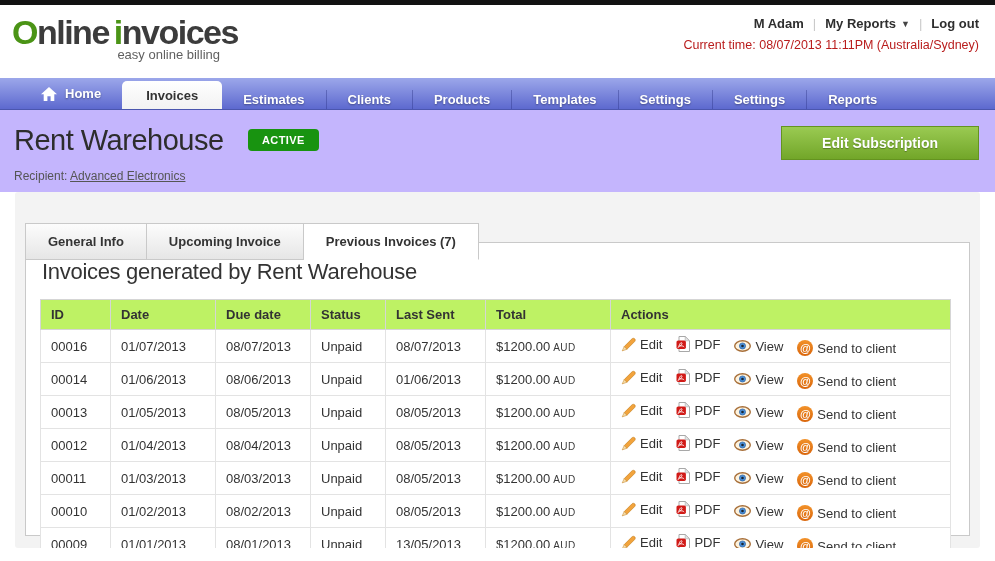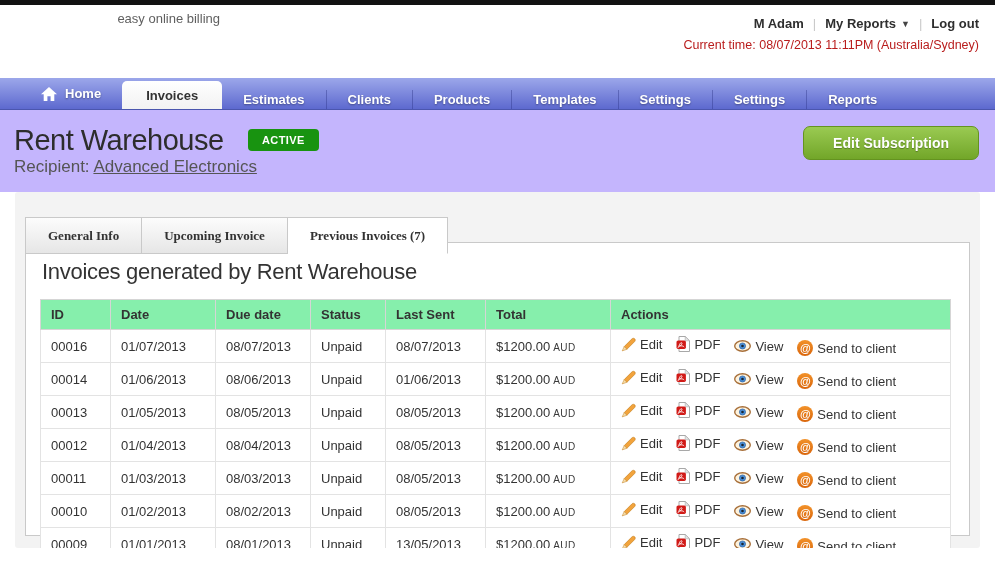--- a/index.html
+++ b/index.html
@@ -36,61 +36,62 @@
   .nav-item.active { background:linear-gradient(#ffffff,#f2f2f2); color:#333; text-shadow:none;
                      border-radius:5px 5px 0 0; margin-top:3px; padding:0 24px; border-left:none; }
   .nav-item.active + .nav-item { border-left:none; }
   .home-icon { margin-right:8px; display:inline-flex; }
 
   
   .title-section { position:relative; height:82px; padding:14px 16px 0 14px; background:#c4b5fd; }
   .page-title { display:inline-block; font-size:29px; font-weight:normal; color:#2d2d2d; letter-spacing:-0.5px; }
   .status-badge { display:inline-block; background:#189310; color:#fff; font-size:11px; font-weight:bold;
                   padding:5px 14px; border-radius:4px; margin-left:20px; vertical-align:6px; letter-spacing:0.4px; }
-  .recipient-line { font-size:17px; color:#555; margin-top:0; }
+  .recipient-line { font-size:12px; color:#555; margin-top:12px; }
   .recipient-line a { color:#555; text-decoration:underline; cursor:pointer; }
   .edit-sub-btn { position:absolute; right:16px; top:16px;
-                  background:linear-gradient(#9aca52,#72a629); border:1px solid #649320; border-radius:7px;
-                  color:#fff; font-weight:bold; font-size:14px; padding:8px 29px; cursor:pointer;
+                  background:linear-gradient(#9aca52,#72a629); border:1px solid #649320; border-radius:0;
+                  color:#fff; font-weight:bold; font-size:14px; padding:8px 40px; cursor:pointer;
                   text-shadow:0 1px 1px rgba(0,0,0,0.3); font-family:"Liberation Sans", sans-serif; }
 
   
   .gray-container { margin:0 15px; height:356px; background:#f3f3f3; border-radius:3px; overflow:hidden; }
-  .tabs { display:flex; padding:13px 0 0 10px; position:relative; top:12px;font-family:Liberation Serif, serif; }
+  .tabs { display:flex; padding:13px 0 0 10px; position:relative; top:18px; }
   .tab { padding:0 22px; line-height:36px; height:37px; font-size:13px; font-weight:bold; color:#333;
          background:linear-gradient(#fcfcfc,#e6e6e6); border:1px solid #c9c9c9; cursor:pointer; white-space:nowrap; }
   .tab + .tab { border-left:none; }
   .tab.active { background:#fff; border-bottom:1px solid #fff; }
   .panel { margin:0 10px; background:#fff; border:1px solid #c9c9c9; height:294px; padding:12px 14px; }
   .section-heading { font-size:22px; font-weight:normal; color:#333; margin:4px 0 14px 2px; letter-spacing:-0.3px; }
 
   
   table.invoices { width:910px; border-collapse:collapse; table-layout:fixed; font-size:13px; color:#333; }
   .col-id{width:70px}.col-date{width:105px}.col-due{width:95px}.col-status{width:75px}
   .col-sent{width:100px}.col-total{width:125px}.col-actions{width:340px}
-  table.invoices th { background:#86efac; border:1px solid #d5d5d5; text-align:left;
+  table.invoices th { background:#bef264; border:1px solid #d5d5d5; text-align:left;
                       padding:7px 10px; font-size:13px; font-weight:bold; }
   table.invoices td { background:#fff; border:1px solid #e3e3e3; padding:6px 10px; height:29px; }
   .currency { font-size:10px; color:#3a3a3a; letter-spacing:0.4px; margin-left:3px; }
 
   
   .actions-cell { white-space:nowrap; }
   .action-link { display:inline-flex; align-items:center; margin-right:14px; cursor:pointer; color:#333; }
   .action-link .icon { display:inline-flex; margin-right:4px; }
   .at-icon { display:inline-block; width:16px; height:16px; border-radius:50%;
              background:linear-gradient(#f2922a,#d9650b); color:#fff; font-size:11px; font-weight:bold;
              line-height:16px; text-align:center; }
 </style>
 </head>
 <body>
 
 <div class="top-strip"></div>
 
 <div class="header">
   <div class="logo">
+    <div class="logo-main"><span class="green">O</span><span>nline</span><span class="green word2">i</span><span>nvoices</span></div>
     <div class="logo-tagline">easy online billing</div>
   </div>
   <div class="account-bar">
     <div class="account-line">
       <span class="item">M Adam</span><span class="sep">|</span><span class="item"><span>My Reports</span><span class="caret">▼</span></span><span class="sep">|</span><span class="item">Log out</span>
     </div>
     <div class="time-line">Current time: 08/07/2013 11:11PM (Australia/Sydney)</div>
   </div>
 </div>
 

